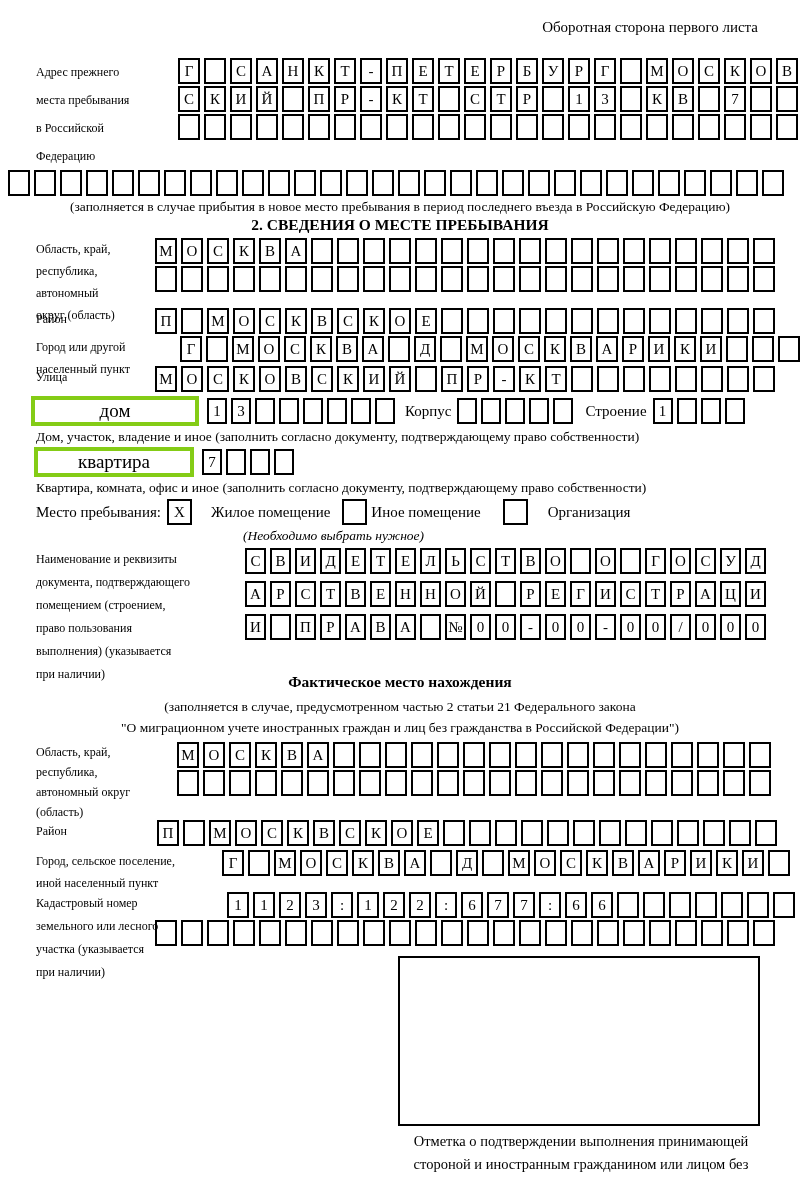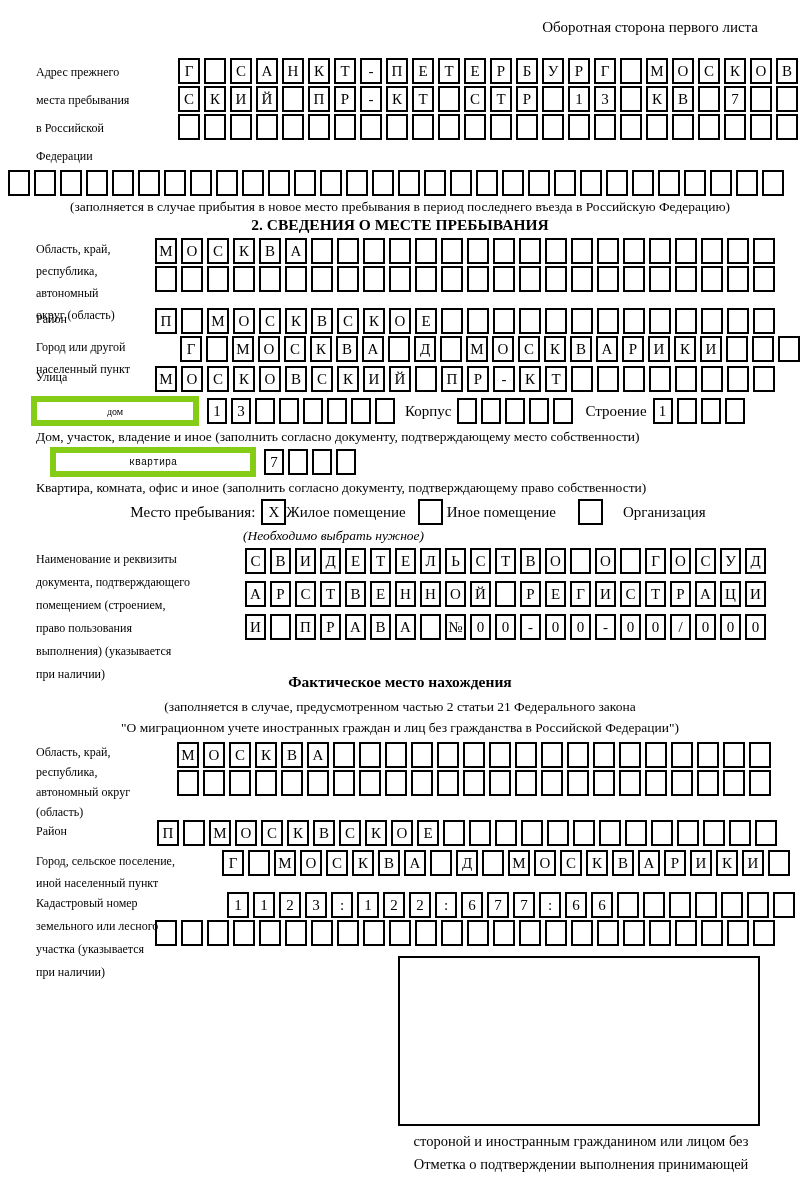--- a/index.html
+++ b/index.html
@@ -25,46 +25,46 @@
   .cellrow{display:flex;margin-bottom:2px;}
   .cell{box-sizing:border-box;flex:none;display:inline-flex;align-items:center;justify-content:center;
         width:22px;height:26px;border:2px solid #000;margin-right:4px;font-size:15px;line-height:22px;}
   .small .cell{width:20px;height:26px;}
   .doccells .cell{width:21px;}
   .fullrow{margin-left:8px;margin-top:0;}
   .note{font-size:13.5px;line-height:17px;}
   .center{text-align:center;}
   .leftnote{margin-left:36px;margin-top:2px;}
   .sect-title{font-weight:bold;font-size:15.5px;text-align:center;line-height:20px;}
-  .labelbox{box-sizing:border-box;border:6px solid #84cc16;height:30px;display:flex;align-items:center;justify-content:center;
-            font-size:10px;flex:none;}
+  .labelbox{box-sizing:border-box;border:4px solid #84cc16;height:30px;display:flex;align-items:center;justify-content:center;
+            font-size:19px;flex:none;}
   .houserow{display:flex;align-items:center;}
   .inline-lbl{font-size:15px;flex:none;}
   .checkbox{box-sizing:border-box;flex:none;display:inline-flex;align-items:center;justify-content:center;
             width:25px;height:26px;border:2px solid #000;font-size:15px;}
-  .placerow{display:flex;align-items:center;margin-left:36px;font-size:15px;justify-content:center;}
+  .placerow{display:flex;align-items:center;margin-left:36px;font-size:15px;}
   .cad2{margin-left:-72px;}
   .stampbox{box-sizing:border-box;margin-left:398px;width:362px;height:170px;border:2px solid #000;}
   .stampcap{width:390px;margin-left:386px;text-align:center;font-size:14.5px;line-height:23px;margin-top:4px;}
   .mt3{margin-top:3px;}.mt5{}.mt2{margin-top:2px;}
   .mt14{margin-top:14px;}.mt22{margin-top:22px;}.mt8{margin-top:8px;}.mt4{margin-top:4px;}.mt0{margin-top:0;}
 </style>
 </head>
 <body>
 
 <div class="page">
 
   <div class="hdr">Оборотная сторона первого листа</div>
 
   <div class="frow mt22">
     <div class="lbl lh28 w142">
         <div>Адрес прежнего</div>
         <div>места пребывания</div>
         <div>в Российской</div>
-        <div>Федерации</div>
+        <div>Федерацию</div>
       </div>
     <div>
       <div class="cellrow">
           <span class="cell">Г</span>
           <span class="cell">&nbsp;</span>
           <span class="cell">С</span>
           <span class="cell">А</span>
           <span class="cell">Н</span>
           <span class="cell">К</span>
           <span class="cell">Т</span>
@@ -353,37 +353,37 @@
         <span class="cell">&nbsp;</span>
       </div>
     <div class="inline-lbl" style="margin-left:8px;">Строение</div>
     <div class="cellrow small" style="margin-left:6px;margin-bottom:0;">
         <span class="cell">1</span>
         <span class="cell">&nbsp;</span>
         <span class="cell">&nbsp;</span>
         <span class="cell">&nbsp;</span>
       </div>
   </div>
-  <div class="note leftnote">Дом, участок, владение и иное (заполнить согласно документу, подтверждающему место собственности)</div>
+  <div class="note leftnote">Дом, участок, владение и иное (заполнить согласно документу, подтверждающему право собственности)</div>
 
   <div class="houserow mt2">
-    <div class="labelbox" style="margin-left:50px;width:206px;font-family:Liberation Mono, monospace;">квартира</div>
+    <div class="labelbox" style="margin-left:34px;width:160px;">квартира</div>
     <div class="cellrow small" style="margin-left:8px;margin-bottom:0;">
         <span class="cell">7</span>
         <span class="cell">&nbsp;</span>
         <span class="cell">&nbsp;</span>
         <span class="cell">&nbsp;</span>
       </div>
   </div>
   <div class="note leftnote">Квартира, комната, офис и иное (заполнить согласно документу, подтверждающему право собственности)</div>
 
   <div class="placerow mt3">
     <span>Место пребывания:</span>
     <span class="checkbox" style="margin-left:6px;">X</span>
-    <span style="margin-left:0;">Жилое помещение</span>
+    <span style="margin-left:19px;">Жилое помещение</span>
     <span class="checkbox" style="margin-left:12px;"></span>
     <span style="margin-left:4px;">Иное помещение</span>
     <span class="checkbox" style="margin-left:22px;"></span>
     <span style="margin-left:20px;">Организация</span>
   </div>
   <div class="note mt2" style="margin-left:243px;font-style:italic;">(Необходимо выбрать нужное)</div>
 
   <div class="frow mt4">
     <div class="lbl lh23 w209 capped92">
         <div>Наименование и реквизиты</div>
@@ -650,17 +650,17 @@
           <span class="cell">&nbsp;</span>
           <span class="cell">&nbsp;</span>
           <span class="cell">&nbsp;</span>
           <span class="cell">&nbsp;</span>
         </div>
     </div>
   </div>
 
   <div class="stampbox mt8"></div>
   <div class="stampcap">
+      <div>Отметка о подтверждении выполнения принимающей</div>
       <div>стороной и иностранным гражданином или лицом без</div>
-      <div>Отметка о подтверждении выполнения принимающей</div>
     </div>
 
 </div>
 
 </body></html>

